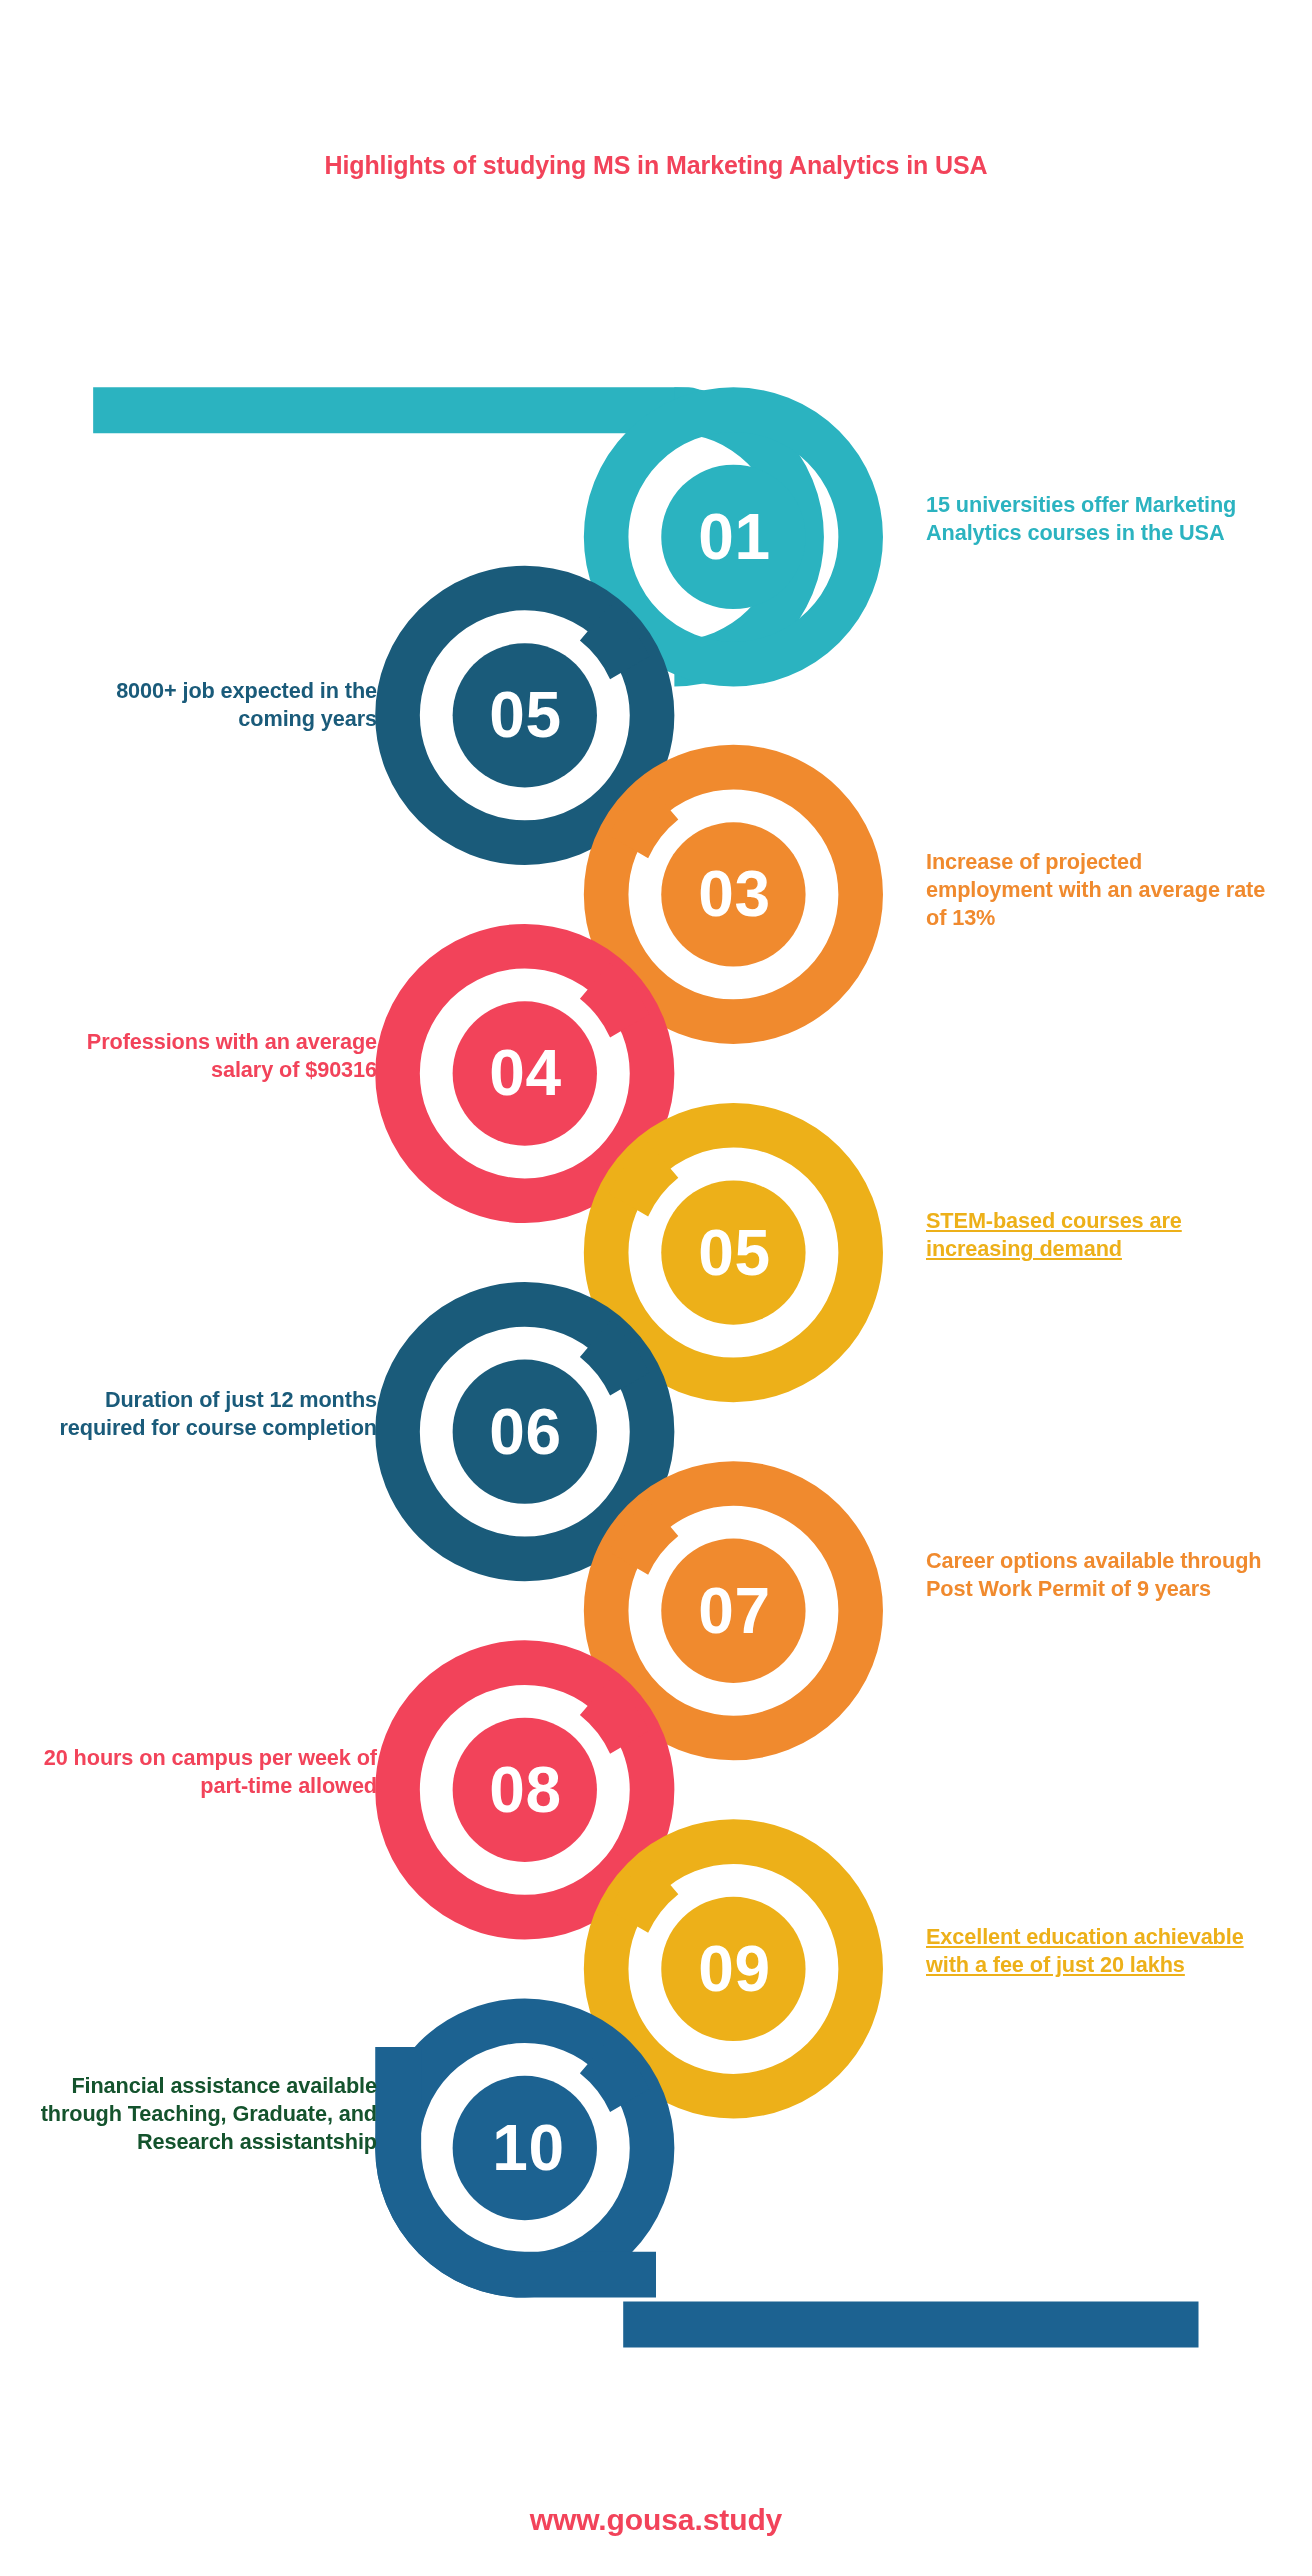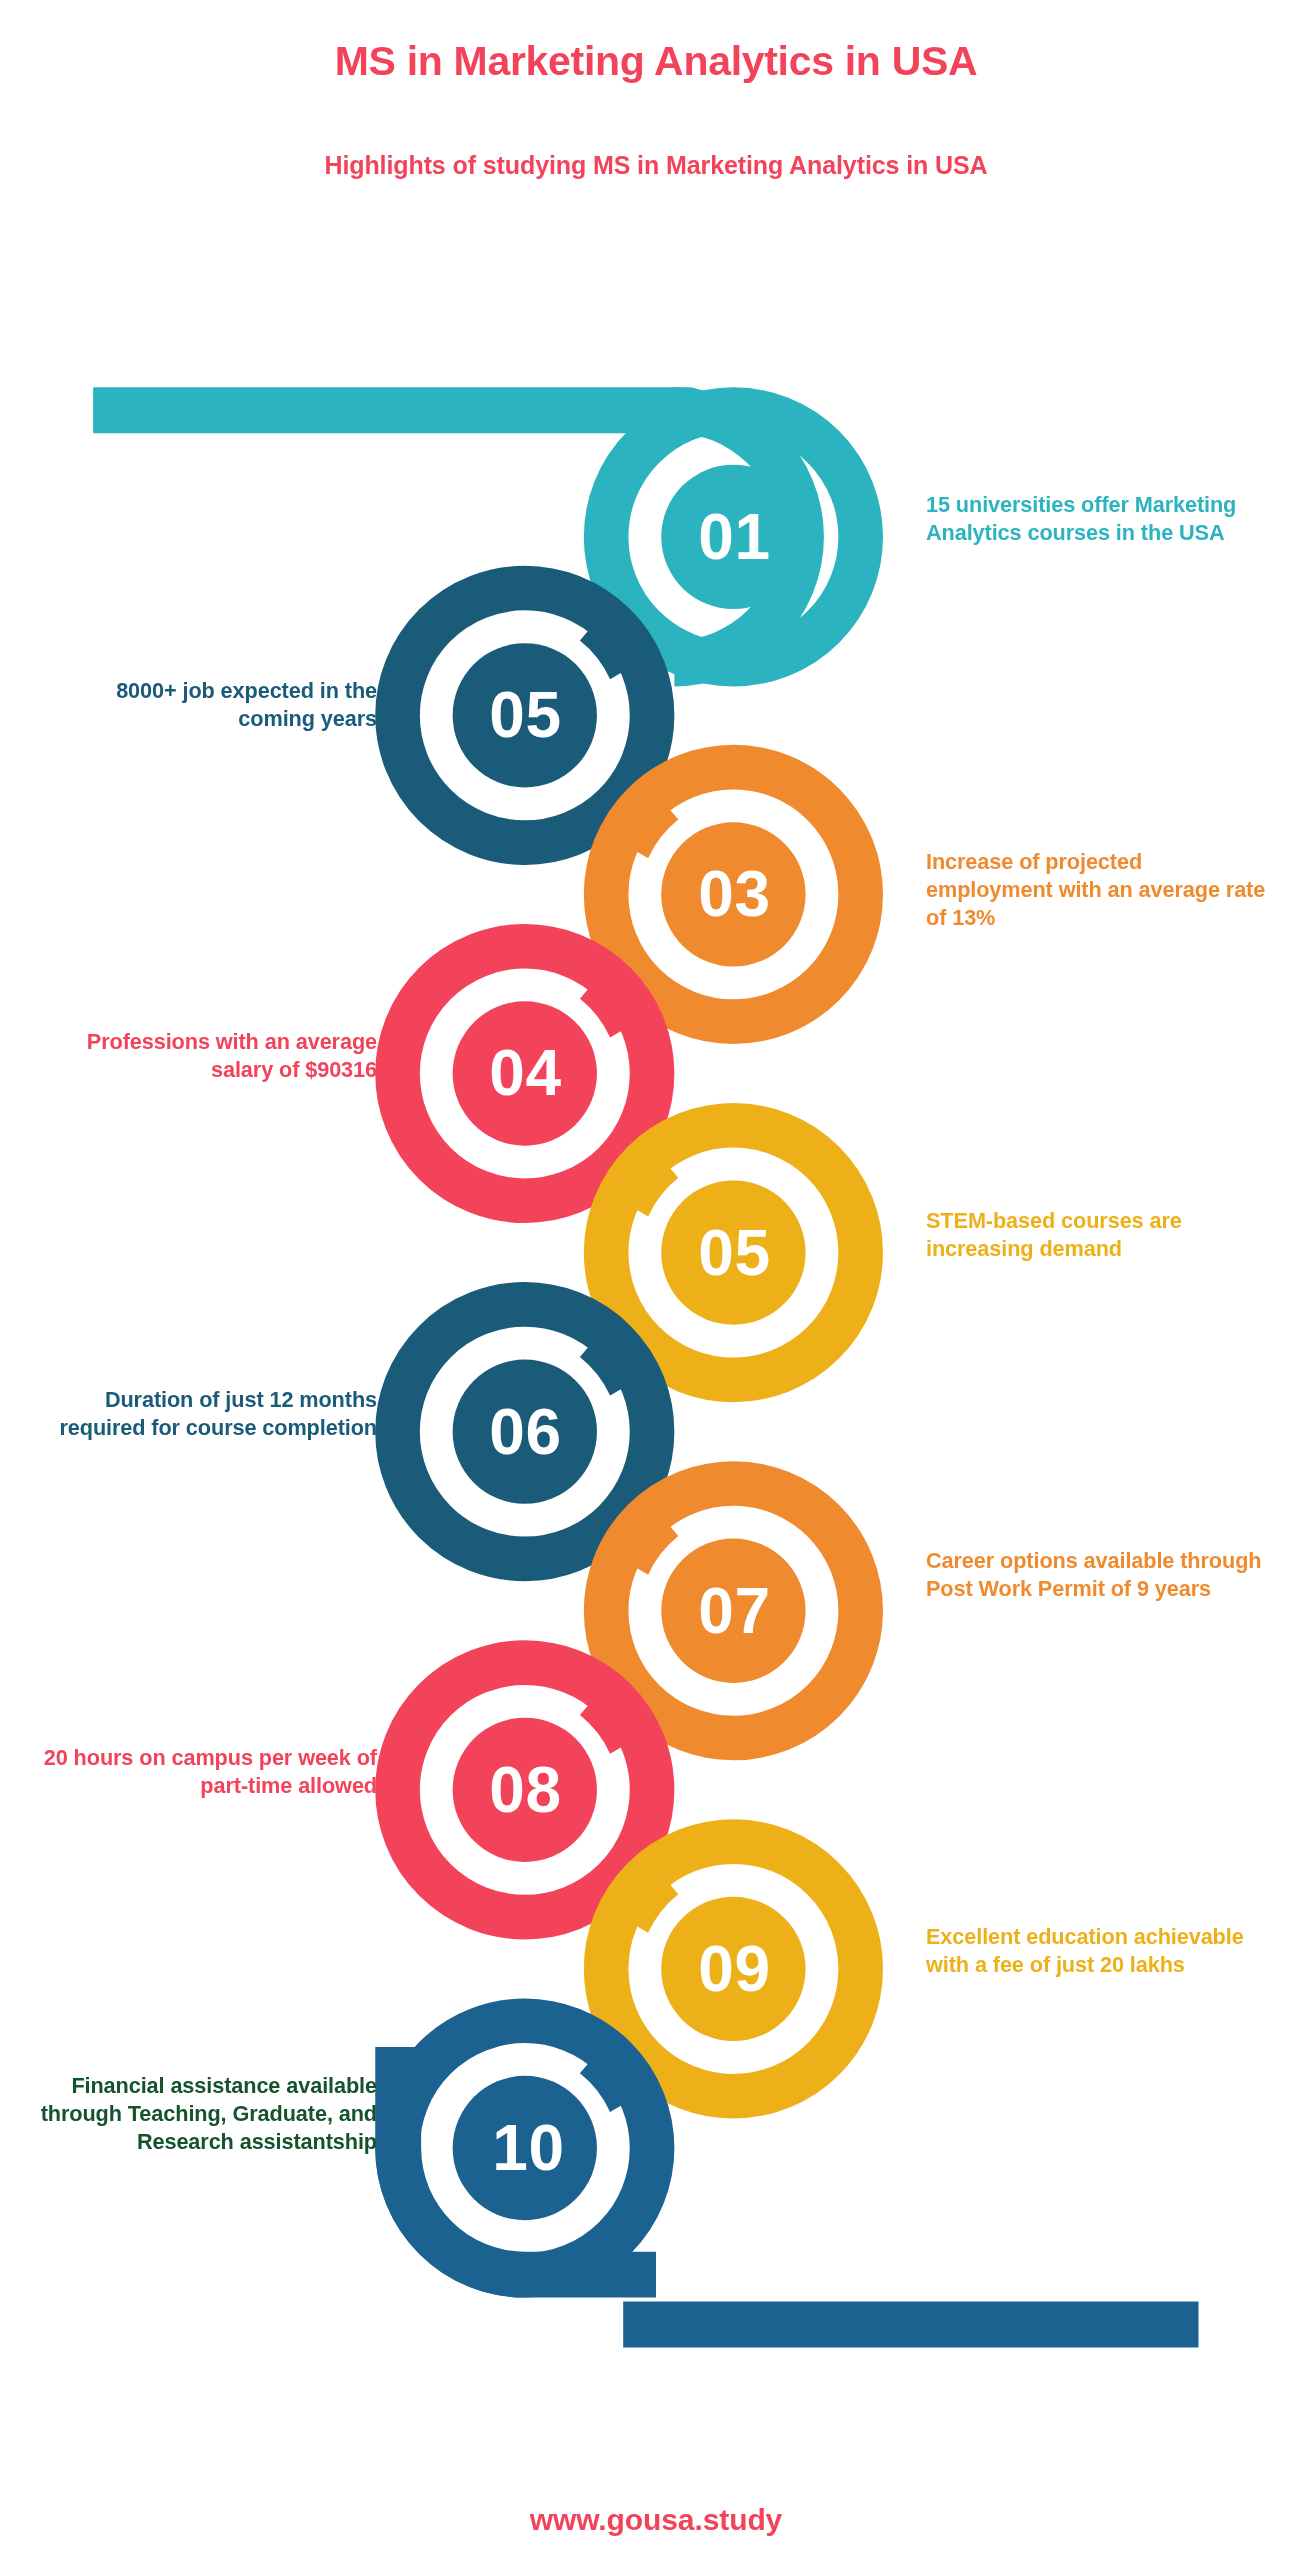--- a/index.html
+++ b/index.html
@@ -89,29 +89,28 @@
     line-height: 1.30;
     letter-spacing: -0.1px;
   }
   .step-label.left  { text-align: right; }
   .step-label.right { text-align: left; }
 
   .c-teal   { color: #2BB3C0; }
   .c-navy   { color: #1A5B7A; }
   .c-orange { color: #F08A2E; }
   .c-red    { color: #F2435A; }
-  .c-yellow { color: #EDB019; }
+  .c-yellow { color: #EDB019; text-decoration: underline; }
   .c-blue   { color: #14532d; }
 </style>
 </head>
 <body>
 
 <div id="infographic">
 
-  <div class="title-block" id="page-title">MS in Marketing Analytics in USA</div>
 
   <div class="title-block" id="page-subtitle">Highlights of studying MS in Marketing Analytics in USA</div>
 
   <svg id="chain-svg" viewBox="0 0 2000 3926" xmlns="http://www.w3.org/2000/svg">
 
     <path id="bar-top" d="M 142 590 L 1050 590 A 1 1 0 0 1 1050 660 L 142 660 Z" fill="#2BB3C0"></path>
 
     <path id="bar-bottom" d="M 950 3508 L 1827 3508 L 1827 3578 L 950 3578 Z" fill="#1C6291"></path>
 
     <g>

